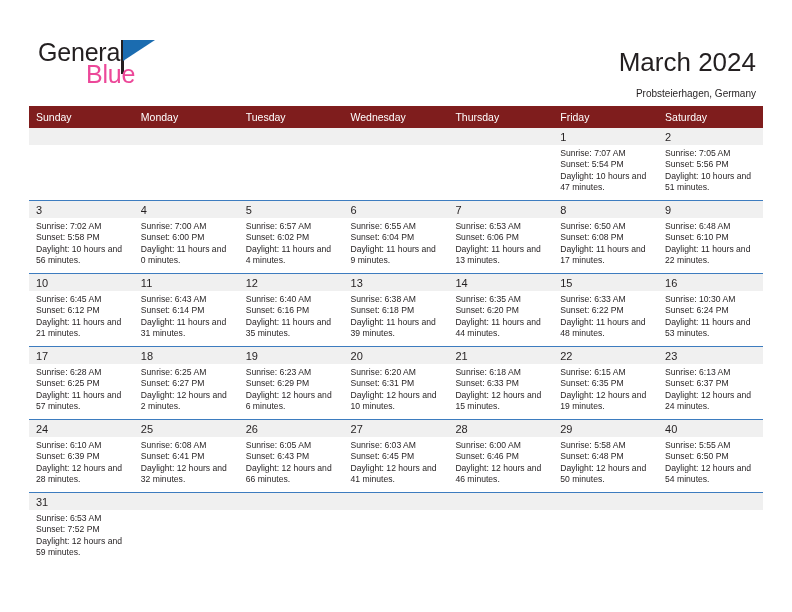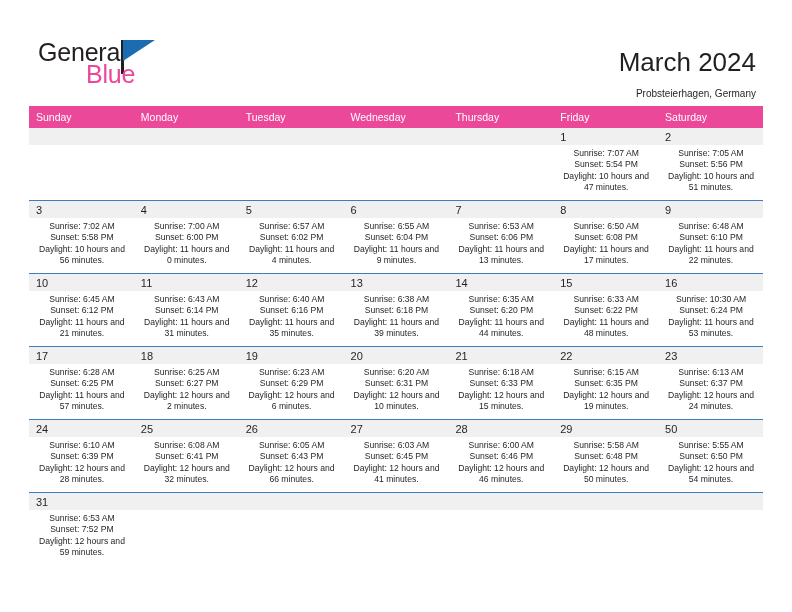--- a/index.html
+++ b/index.html
@@ -95,21 +95,21 @@
   
   .calendar {
     position: absolute;
     left: 29px;
     top: 106px;
     width: 734px;
     border-collapse: collapse;
     table-layout: fixed;
   }
   .calendar th {
-    background: #ec4899;
+    background: #7f1d1d;
     color: #ffffff;
     font-size: 10.5px;
     font-weight: normal;
     text-align: left;
     padding: 5px 0 5px 7px;
     height: 12px;
     border: none;
   }
   .calendar td {
     vertical-align: top;
@@ -140,21 +140,20 @@
     line-height: 16px;
   }
   .daycell.empty .daynum-band {
     background: #f0f0f0;
   }
   .daydetails {
     padding: 3px 6px 0 7px;
     font-size: 8.6px;
     line-height: 11.4px;
     color: #231f20;
-    text-align: center;
   }
   .daydetails div {
     white-space: nowrap;
   }
   .daydetails .daylight-wrap {
     white-space: normal;
   }
 </style>
 </head>
 <body>
@@ -509,21 +508,21 @@
               <div class="daynum-band">29</div>
               <div class="daydetails">
                 <div>Sunrise: 5:58 AM</div>
                 <div>Sunset: 6:48 PM</div>
                 <div class="daylight-wrap">Daylight: 12 hours and 50 minutes.</div>
               </div>
             </div>
           </td>
           <td>
             <div class="daycell">
-              <div class="daynum-band">50</div>
+              <div class="daynum-band">40</div>
               <div class="daydetails">
                 <div>Sunrise: 5:55 AM</div>
                 <div>Sunset: 6:50 PM</div>
                 <div class="daylight-wrap">Daylight: 12 hours and 54 minutes.</div>
               </div>
             </div>
           </td>
         </tr>
         <tr class="week-row">
           <td>

